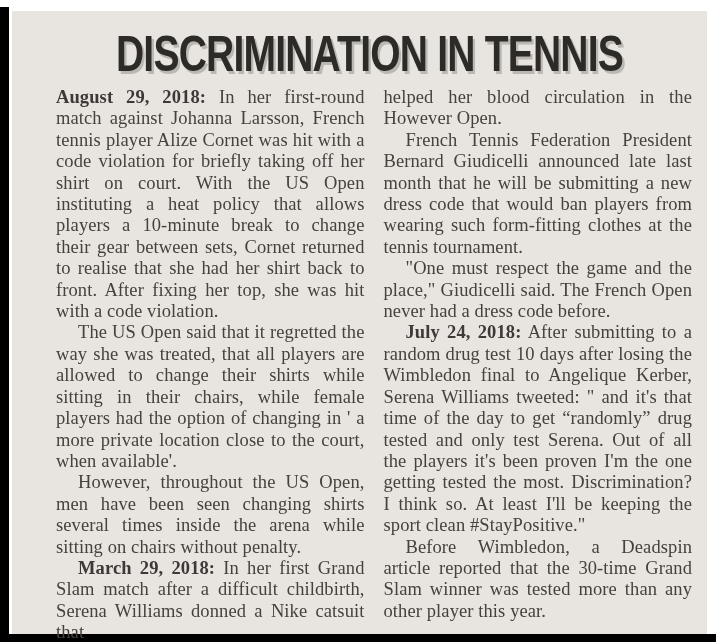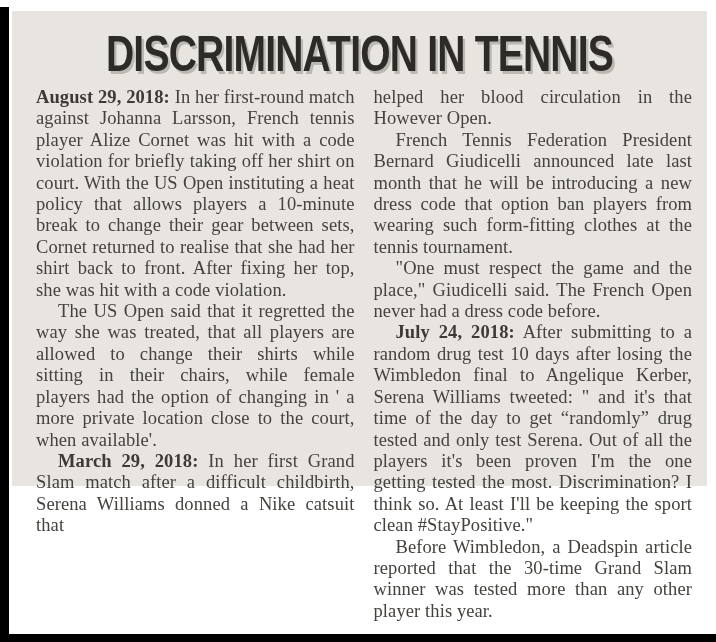--- a/index.html
+++ b/index.html
@@ -20,23 +20,24 @@
     width: 9px; height: 635px;
     background: #000000;
   }
   .shadow-bottom {
     position: absolute; left: 0; top: 634px;
     width: 716px; height: 8px;
     background: #000000;
   }
   .paper {
     position: absolute; left: 12px; top: 11px;
-    width: 695px; height: 475px;
+    width: 695px; height: 623px;
     background: #e8e5e0;
     box-sizing: border-box;
+    padding-left: 20px;
   }
   .title {
     margin: 14px 0 4px 0;
     text-align: center;
     font-family: "Liberation Sans", sans-serif;
     font-weight: bold;
     font-size: 50px;
     letter-spacing: -1px;
     color: #2d2b28;
     transform: scaleX(0.78);
@@ -67,24 +68,25 @@
 
 <div class="stage">
   <div class="shadow-left"></div>
   <div class="shadow-bottom"></div>
   <div class="paper">
     <h1 class="title">DISCRIMINATION IN TENNIS</h1>
     <div class="columns">
       <div class="col">
           <p class="para"><b>August 29, 2018:</b> In her first-round match against Johanna Larsson, French tennis player Alize Cornet was hit with a code violation for briefly taking off her shirt on court. With the US Open instituting a heat policy that allows players a 10-minute break to change their gear between sets, Cornet returned to realise that she had her shirt back to front. After fixing her top, she was hit with a code violation.</p>
           <p class="para indent">The US Open said that it regretted the way she was treated, that all players are allowed to change their shirts while sitting in their chairs, while female players had the option of changing in ' a more private location close to the court, when available'.</p>
+          <p class="para indent">However, throughout the US Open, men have been seen changing shirts several times inside the arena while sitting on chairs without penalty.</p>
           <p class="para indent"><b>March 29, 2018:</b> In her first Grand Slam match after a difficult childbirth, Serena Williams donned a Nike catsuit that</p>
         </div>
       <div class="col">
           <p class="para">helped her blood circulation in the However Open.</p>
-          <p class="para indent">French Tennis Federation President Bernard Giudicelli announced late last month that he will be introducing a new dress code that option ban players from wearing such form-fitting clothes at the tennis tournament.</p>
+          <p class="para indent">French Tennis Federation President Bernard Giudicelli announced late last month that he will be submitting a new dress code that would ban players from wearing such form-fitting clothes at the tennis tournament.</p>
           <p class="para indent">"One must respect the game and the place," Giudicelli said. The French Open never had a dress code before.</p>
           <p class="para indent"><b>July 24, 2018:</b> After submitting to a random drug test 10 days after losing the Wimbledon final to Angelique Kerber, Serena Williams tweeted: " and it's that time of the day to get “randomly” drug tested and only test Serena. Out of all the players it's been proven I'm the one getting tested the most. Discrimination? I think so. At least I'll be keeping the sport clean #StayPositive."</p>
           <p class="para indent">Before Wimbledon, a Deadspin article reported that the 30-time Grand Slam winner was tested more than any other player this year.</p>
         </div>
     </div>
   </div>
 </div>
 
 </body></html>

